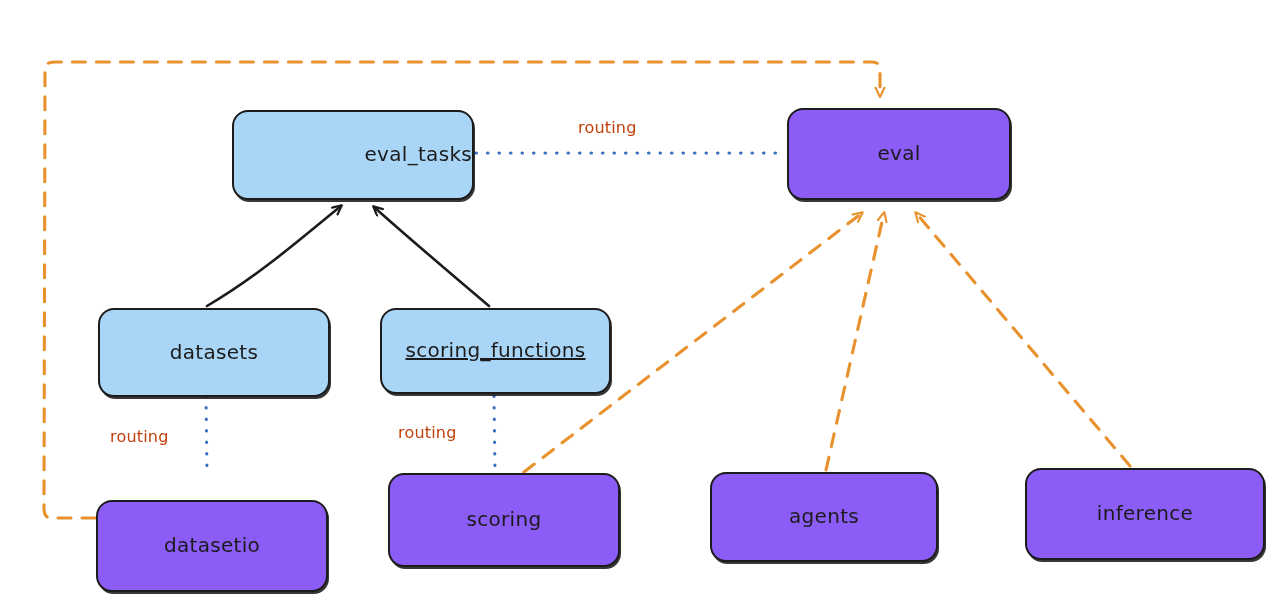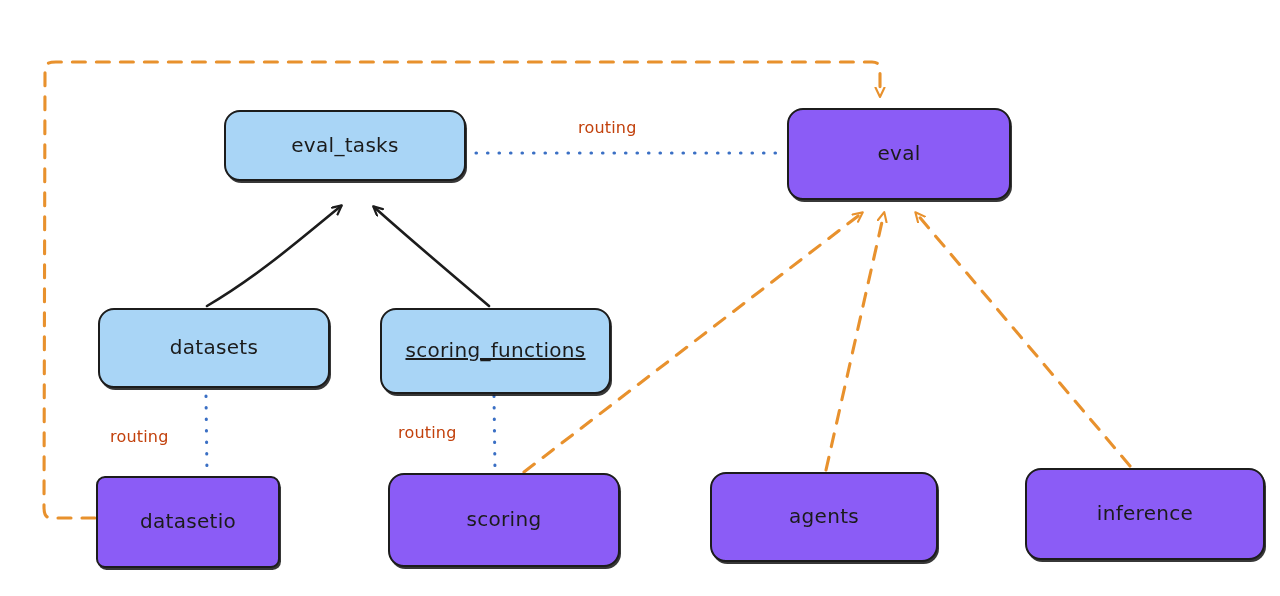--- a/index.html
+++ b/index.html
@@ -106,37 +106,37 @@
 
     <g>
       <path d="M826,470 L884,213" fill="none" stroke="#e8912d" stroke-width="3.1" stroke-linecap="round" stroke-dasharray="13 11" marker-end="url(#arrow-orange)"></path>
     </g>
 
     <g>
       <path d="M1130,466 L916,213" fill="none" stroke="#e8912d" stroke-width="3.1" stroke-linecap="round" stroke-dasharray="13 11" marker-end="url(#arrow-orange)"></path>
     </g>
   </svg>
 
-  <div class="node api" style="left:224px; top:110px; width:242px; height:71px;">
+  <div class="node api" style="left:232px; top:110px; width:242px; height:90px;justify-content:flex-end;">
     <span class="label">eval_tasks</span>
   </div>
 
   <div class="node provider" style="left:787px; top:108px; width:224px; height:92px;">
     <span class="label">eval</span>
   </div>
 
-  <div class="node api" style="left:98px; top:308px; width:232px; height:80px;">
+  <div class="node api" style="left:98px; top:308px; width:232px; height:89px;">
     <span class="label">datasets</span>
   </div>
 
   <div class="node api" style="left:380px; top:308px; width:231px; height:86px;text-decoration:underline;">
     <span class="label">scoring_functions</span>
   </div>
 
-  <div class="node provider" style="left:96px; top:476px; width:184px; height:92px;border-radius:9px;">
+  <div class="node provider" style="left:96px; top:500px; width:232px; height:92px;">
     <span class="label">datasetio</span>
   </div>
 
   <div class="node provider" style="left:710px; top:472px; width:228px; height:90px;">
     <span class="label">agents</span>
   </div>
 
   <div class="node provider" style="left:388px; top:473px; width:232px; height:94px;">
     <span class="label">scoring</span>
   </div>

